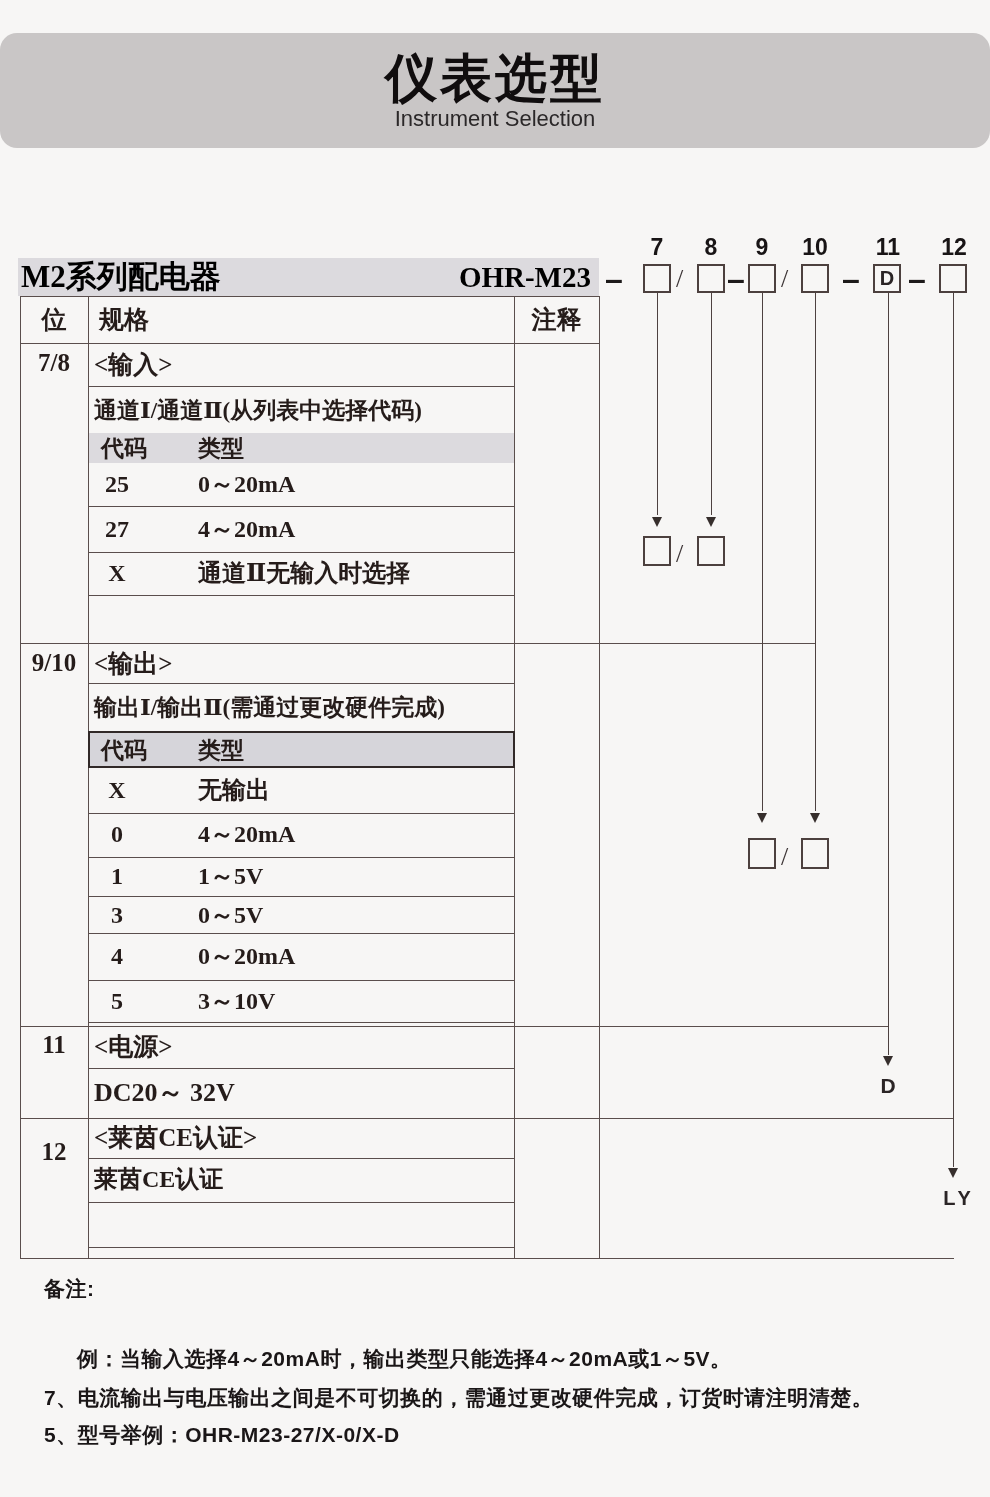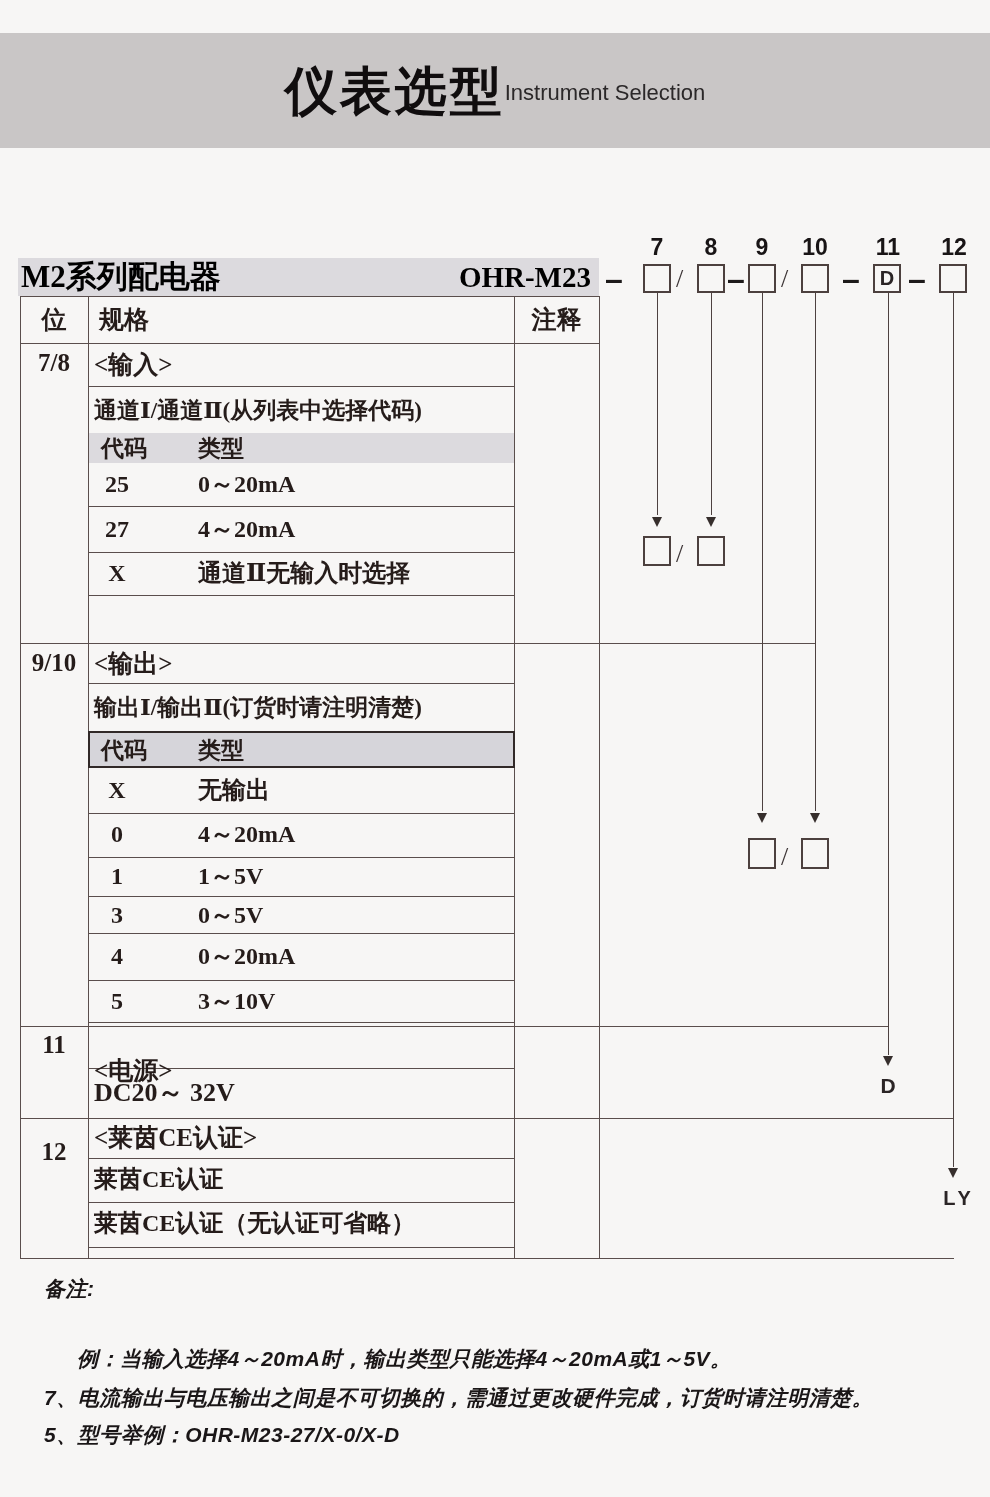--- a/index.html
+++ b/index.html
@@ -9,34 +9,34 @@
   .serif{font-family:"Liberation Serif","DejaVu Serif",serif;font-weight:700;}
   .sans{font-family:"Liberation Sans","DejaVu Sans",sans-serif;}.f23{font-size:23px;}.f24{font-size:24px;}
   .f25{font-size:25px;}.f26{font-size:26px;}
   .ctr{text-align:center;}
   .hl{position:absolute;height:1px;background:#5a4e4c;}
   .vl{position:absolute;width:1px;background:#5a4e4c;}
   .dl{background:#4d4140;}
   .mbox{position:absolute;width:28px;height:29px;border:2px solid #4c403e;box-sizing:border-box;background:transparent;}
   .arrow{position:absolute;width:0;height:0;border-left:5px solid transparent;border-right:5px solid transparent;border-top:10px solid #362e2c;}
   .band{position:absolute;left:0;top:33px;width:990px;height:115px;background:#c9c6c6;
-        display:flex;flex-direction:row;align-items:center;justify-content:center;}
+        display:flex;flex-direction:column;align-items:center;justify-content:center;border-radius:17px;}
   .band .title{font-size:52px;font-weight:700;letter-spacing:3px;color:#100d0e;line-height:1;}
   .band .subtitle{font-size:22px;color:#2b2829;margin-top:4px;line-height:1;letter-spacing:0px;}
   .modelbar{position:absolute;left:18px;top:258px;width:581px;height:38px;background:#dcdade;
             display:flex;align-items:center;justify-content:space-between;box-sizing:border-box;padding:0 8px 0 3px;}
   .modelbar .series{font-size:31px;}
   .modelbar .prefix{font-size:29px;}
   .graybar1{position:absolute;left:89px;top:433px;width:425px;height:30px;background:#dcdade;}
   .graybar2{position:absolute;left:88px;top:731px;width:427px;height:37px;background:#d6d5da;
             border:2px solid #312928;box-sizing:border-box;}
   .dash{position:absolute;font-weight:700;font-size:32px;color:#1d1a1a;line-height:29px;text-align:center;}
   .slash{position:absolute;font-family:"Liberation Serif","DejaVu Serif",serif;font-size:26px;color:#3a3233;line-height:1;}
   .posnum{position:absolute;top:236px;width:36px;text-align:center;font-size:23px;font-weight:700;color:#181415;line-height:1;}
-  .note{position:absolute;font-weight:700;font-size:21px;color:#1a1617;line-height:1.15;letter-spacing:0.5px;white-space:nowrap;font-style:italic;}
+  .note{position:absolute;font-weight:700;font-size:21px;color:#1a1617;line-height:1.15;letter-spacing:0.5px;white-space:nowrap;}
 </style>
 </head>
 <body>
 
 <div id="screen">
 
   <div class="band">
     <div class="title">仪表选型</div>
     <div class="subtitle">Instrument Selection</div>
   </div>
@@ -105,45 +105,44 @@
   <div class="t serif f23" style="left:198px;top:437px">类型</div>
   <div class="t serif f24 ctr" style="left:94px;top:472px;width:46px">25</div>
   <div class="t serif f24" style="left:198px;top:472px">0～20mA</div>
   <div class="t serif f24 ctr" style="left:94px;top:517px;width:46px">27</div>
   <div class="t serif f24" style="left:198px;top:517px">4～20mA</div>
   <div class="t serif f24 ctr" style="left:94px;top:561px;width:46px">X</div>
   <div class="t serif f24" style="left:198px;top:561px">通道Ⅱ无输入时选择</div>
 
   <div class="t serif f25 ctr" style="left:20px;top:650px;width:68px">9/10</div>
   <div class="t serif f25" style="left:94px;top:651px">&lt;输出&gt;</div>
-  <div class="t serif f23" style="left:94px;top:696px">输出Ⅰ/输出Ⅱ(订货时请注明清楚)</div>
+  <div class="t serif f23" style="left:94px;top:696px">输出Ⅰ/输出Ⅱ(需通过更改硬件完成)</div>
   <div class="graybar2"></div>
   <div class="t serif f23" style="left:101px;top:739px">代码</div>
   <div class="t serif f23" style="left:198px;top:739px">类型</div>
   <div class="t serif f24 ctr" style="left:94px;top:778px;width:46px">X</div>
   <div class="t serif f24" style="left:198px;top:778px">无输出</div>
   <div class="t serif f24 ctr" style="left:94px;top:822px;width:46px">0</div>
   <div class="t serif f24" style="left:198px;top:822px">4～20mA</div>
   <div class="t serif f24 ctr" style="left:94px;top:864px;width:46px">1</div>
   <div class="t serif f24" style="left:198px;top:864px">1～5V</div>
   <div class="t serif f24 ctr" style="left:94px;top:903px;width:46px">3</div>
   <div class="t serif f24" style="left:198px;top:903px">0～5V</div>
   <div class="t serif f24 ctr" style="left:94px;top:944px;width:46px">4</div>
   <div class="t serif f24" style="left:198px;top:944px">0～20mA</div>
   <div class="t serif f24 ctr" style="left:94px;top:989px;width:46px">5</div>
   <div class="t serif f24" style="left:198px;top:989px">3～10V</div>
 
   <div class="t serif f25 ctr" style="left:20px;top:1032px;width:68px">11</div>
-  <div class="t serif f25" style="left:94px;top:1058px">&lt;电源&gt;</div>
+  <div class="t serif f25" style="left:94px;top:1034px">&lt;电源&gt;</div>
   <div class="t serif f26" style="left:94px;top:1079px">DC20～ 32V</div>
 
   <div class="t serif f25 ctr" style="left:20px;top:1139px;width:68px">12</div>
   <div class="t serif f25" style="left:94px;top:1125px">&lt;莱茵CE认证&gt;</div>
   <div class="t serif f24" style="left:94px;top:1167px">莱茵CE认证</div>
-  <div class="t serif f24" style="left:94px;top:1211px">莱茵CE认证（无认证可省略）</div>
 
   <i class="vl dl" style="left:657px;top:293px;height:222px"></i>
   <i class="vl dl" style="left:711px;top:293px;height:222px"></i>
   <i class="vl dl" style="left:762px;top:293px;height:518px"></i>
   <i class="vl dl" style="left:815px;top:293px;height:518px"></i>
   <i class="vl dl" style="left:888px;top:293px;height:762px"></i>
   <i class="vl dl" style="left:953px;top:293px;height:874px"></i>
 
   <span class="arrow" style="left:652px;top:517px"></span>
   <span class="arrow" style="left:706px;top:517px"></span>

